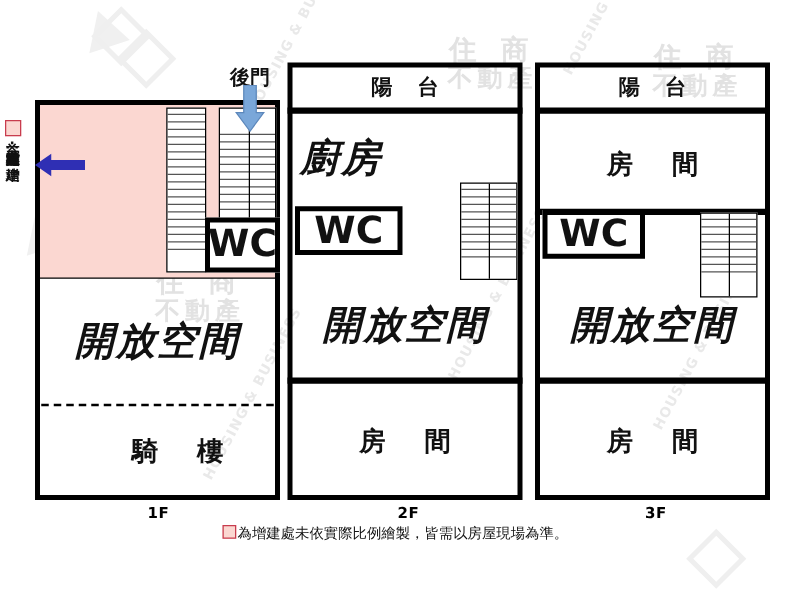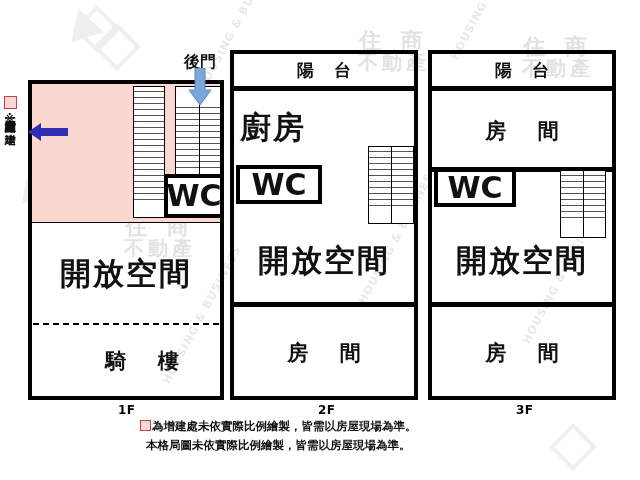--- a/index.html
+++ b/index.html
@@ -33,21 +33,21 @@
   }
 
   
   .plan{position:absolute;box-sizing:border-box;border:4px solid #000;background:transparent;}
   .room{position:absolute;box-sizing:border-box;display:flex;align-items:center;justify-content:center;}
   .wall{position:absolute;background:#000;}
   .lbl{
     font-family:"DejaVu Sans","Liberation Sans",sans-serif;
     font-weight:bold;color:#111;white-space:nowrap;line-height:1;
   }
-  .lbl-room{font-size:31px;letter-spacing:2px;}
+  .lbl-room{font-size:31px;letter-spacing:2px;font-style:italic;}
   .lbl-room-sp{font-size:21px;letter-spacing:12px;text-indent:12px;}
   .lbl-balcony{font-size:17px;letter-spacing:7px;text-indent:7px;}
   .lbl-wc{font-size:30px;letter-spacing:0px;font-weight:bold;}
   .lbl-floor{font-size:12px;font-weight:bold;color:#000;letter-spacing:0.5px;}
 
   .wcbox{
     position:absolute;box-sizing:border-box;border:4px solid #000;background:#fff;
     display:flex;align-items:center;justify-content:center;z-index:6;
   }
 
@@ -73,21 +73,21 @@
   }
   .legend-sq{
     position:absolute;box-sizing:border-box;
     background:#fbd7d1;border:1.5px solid #c83c4e;
   }
 
   .topnote{
     position:absolute;font-size:13px;font-weight:bold;color:#111;white-space:nowrap;
   }
   .footnote{
-    position:absolute;font-size:11.5px;font-weight:bold;color:#111;white-space:nowrap;
+    position:absolute;font-size:11.5px;font-weight:normal;color:#111;white-space:nowrap;margin-left:38px;
   }
   .fn-sq{
     display:inline-block;width:11px;height:11px;vertical-align:-1px;
     background:#fbd7d1;border:1.5px solid #c83c4e;box-sizing:border-box;margin-right:1px;
   }
 </style>
 </head>
 <body>
 
 <div id="stage">
@@ -275,15 +275,14 @@
   <div class="wall" style="left:428px;top:302px;width:188px;height:5px;"></div>
   <div class="room" style="left:432px;top:310px;width:180px;height:86px;">
     <span class="lbl lbl-room-sp">房 間</span>
   </div>
 
   <div class="lbl-floor" style="position:absolute;left:516px;top:403px;">3F</div>
 
   <div class="footnote" style="left:140px;top:419px;">
     <span class="fn-sq"></span><span>為增建處未依實際比例繪製，皆需以房屋現場為準。</span>
   </div>
-  <div class="footnote" style="left:146px;top:438px;">本格局圖未依實際比例繪製，皆需以房屋現場為準。</div>
 
 </div>
 
 </body></html>

